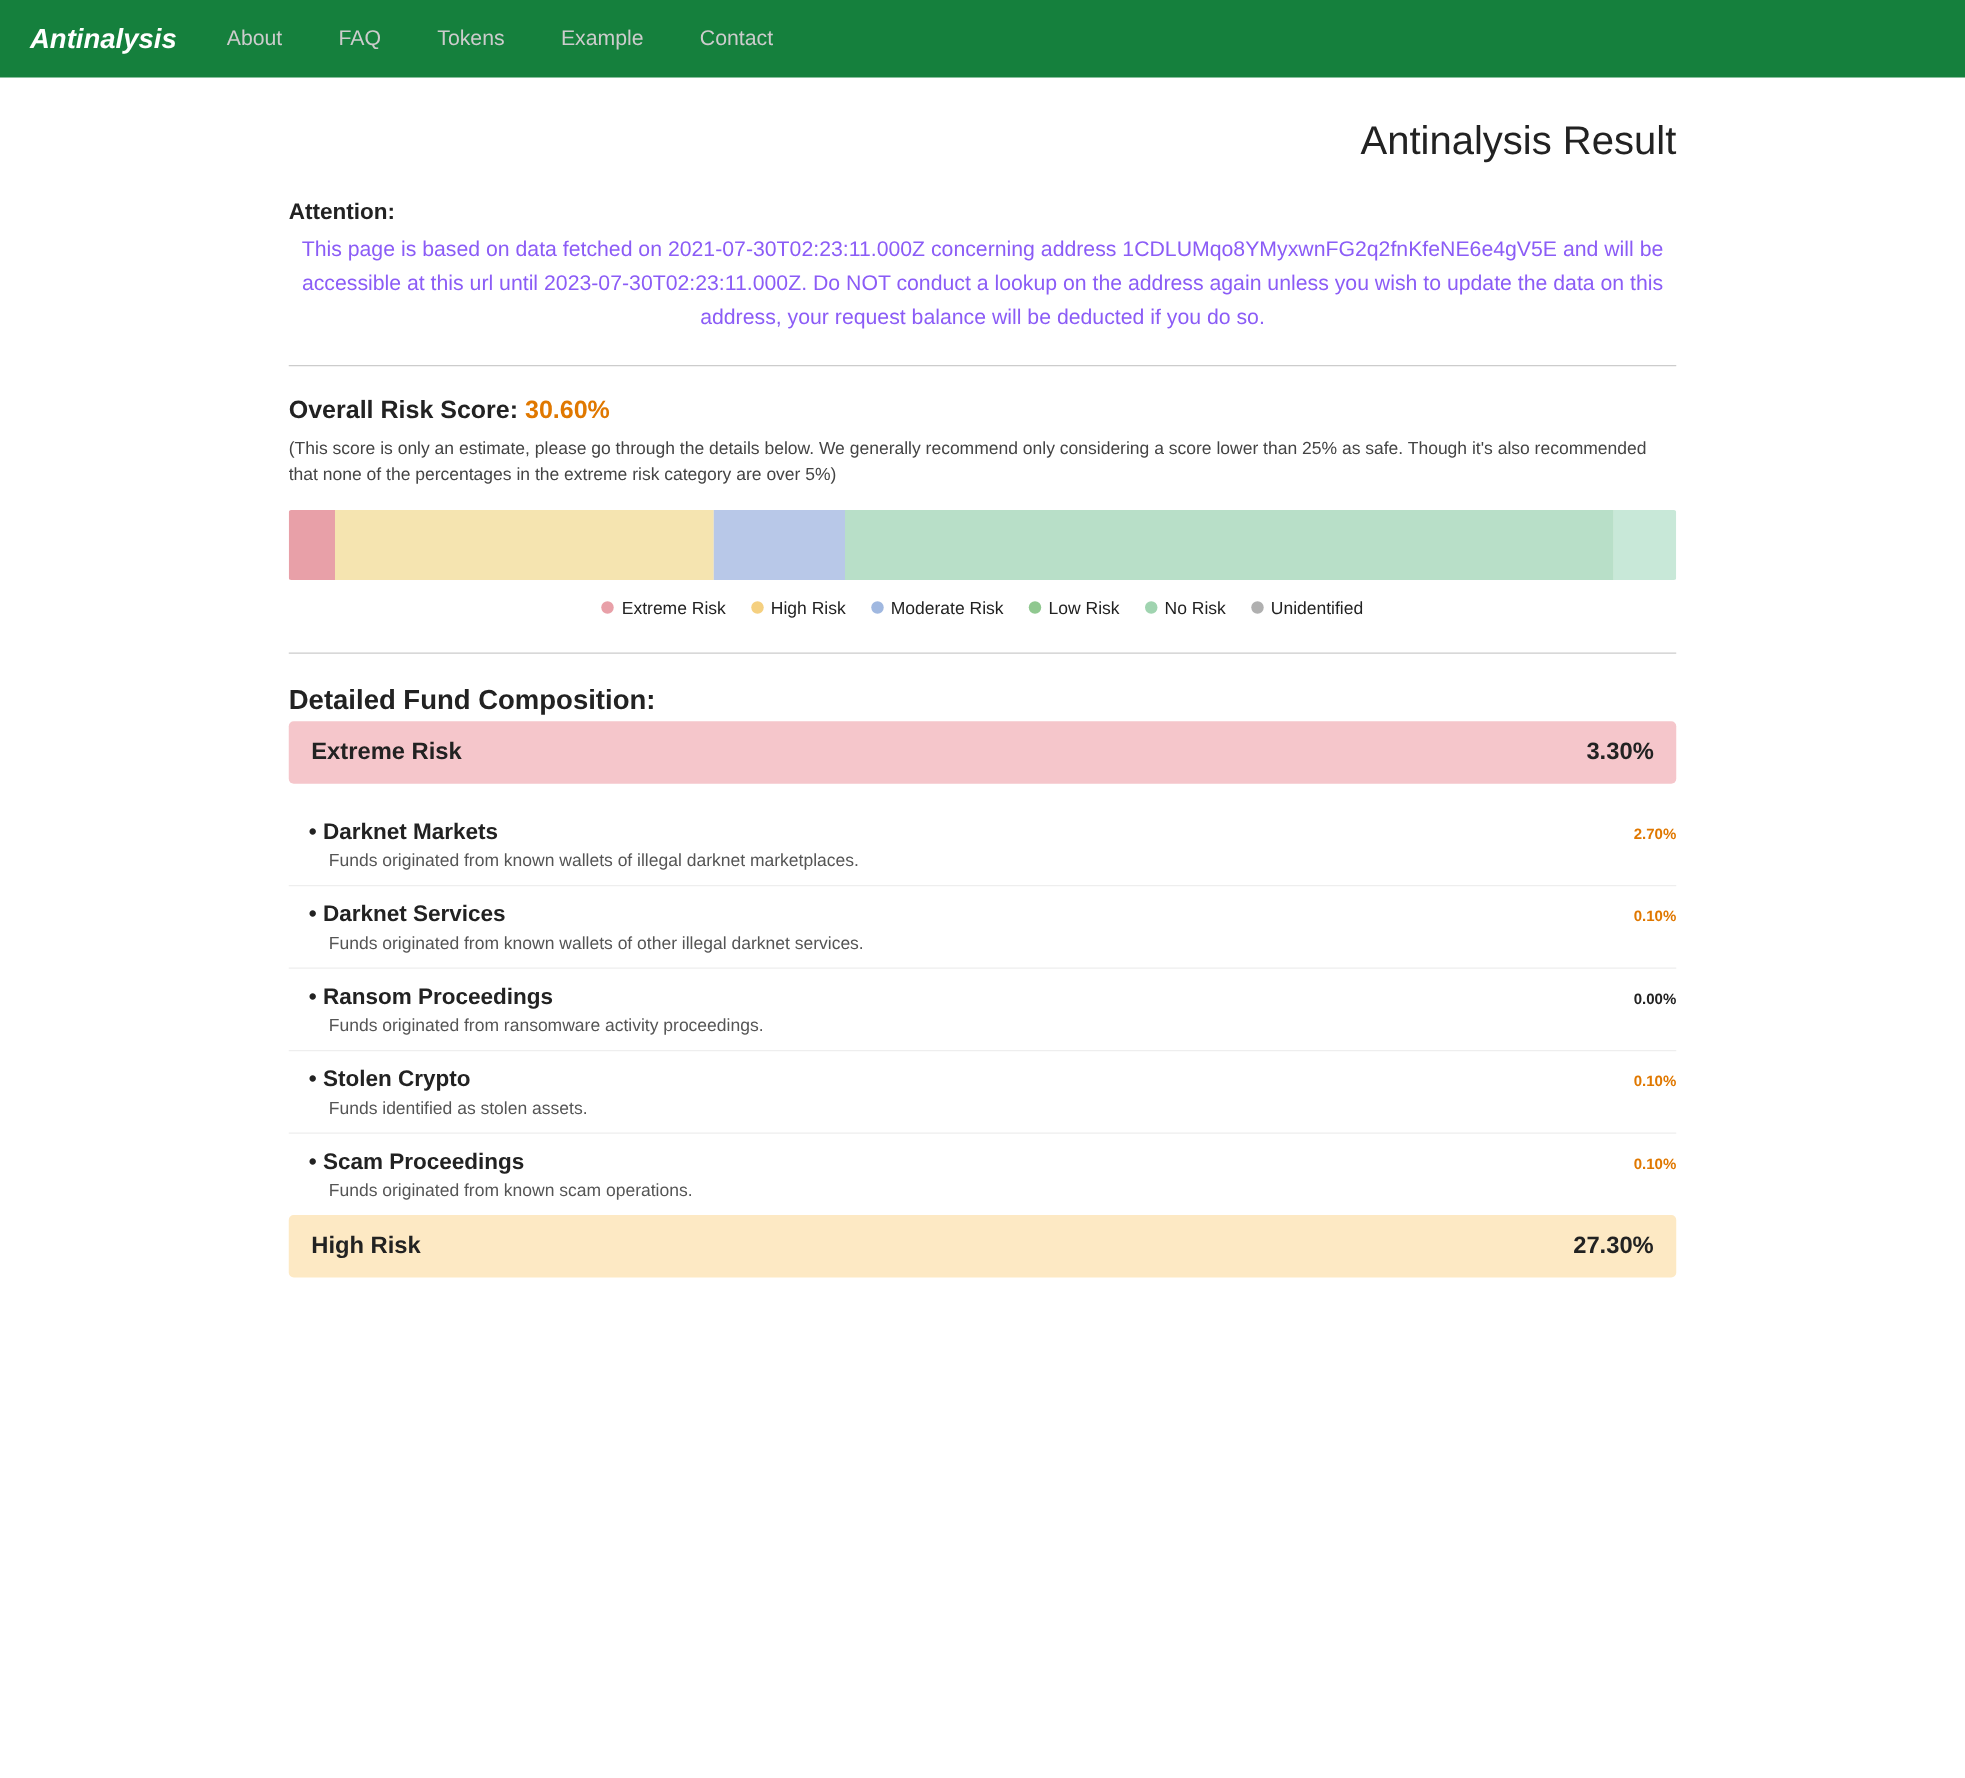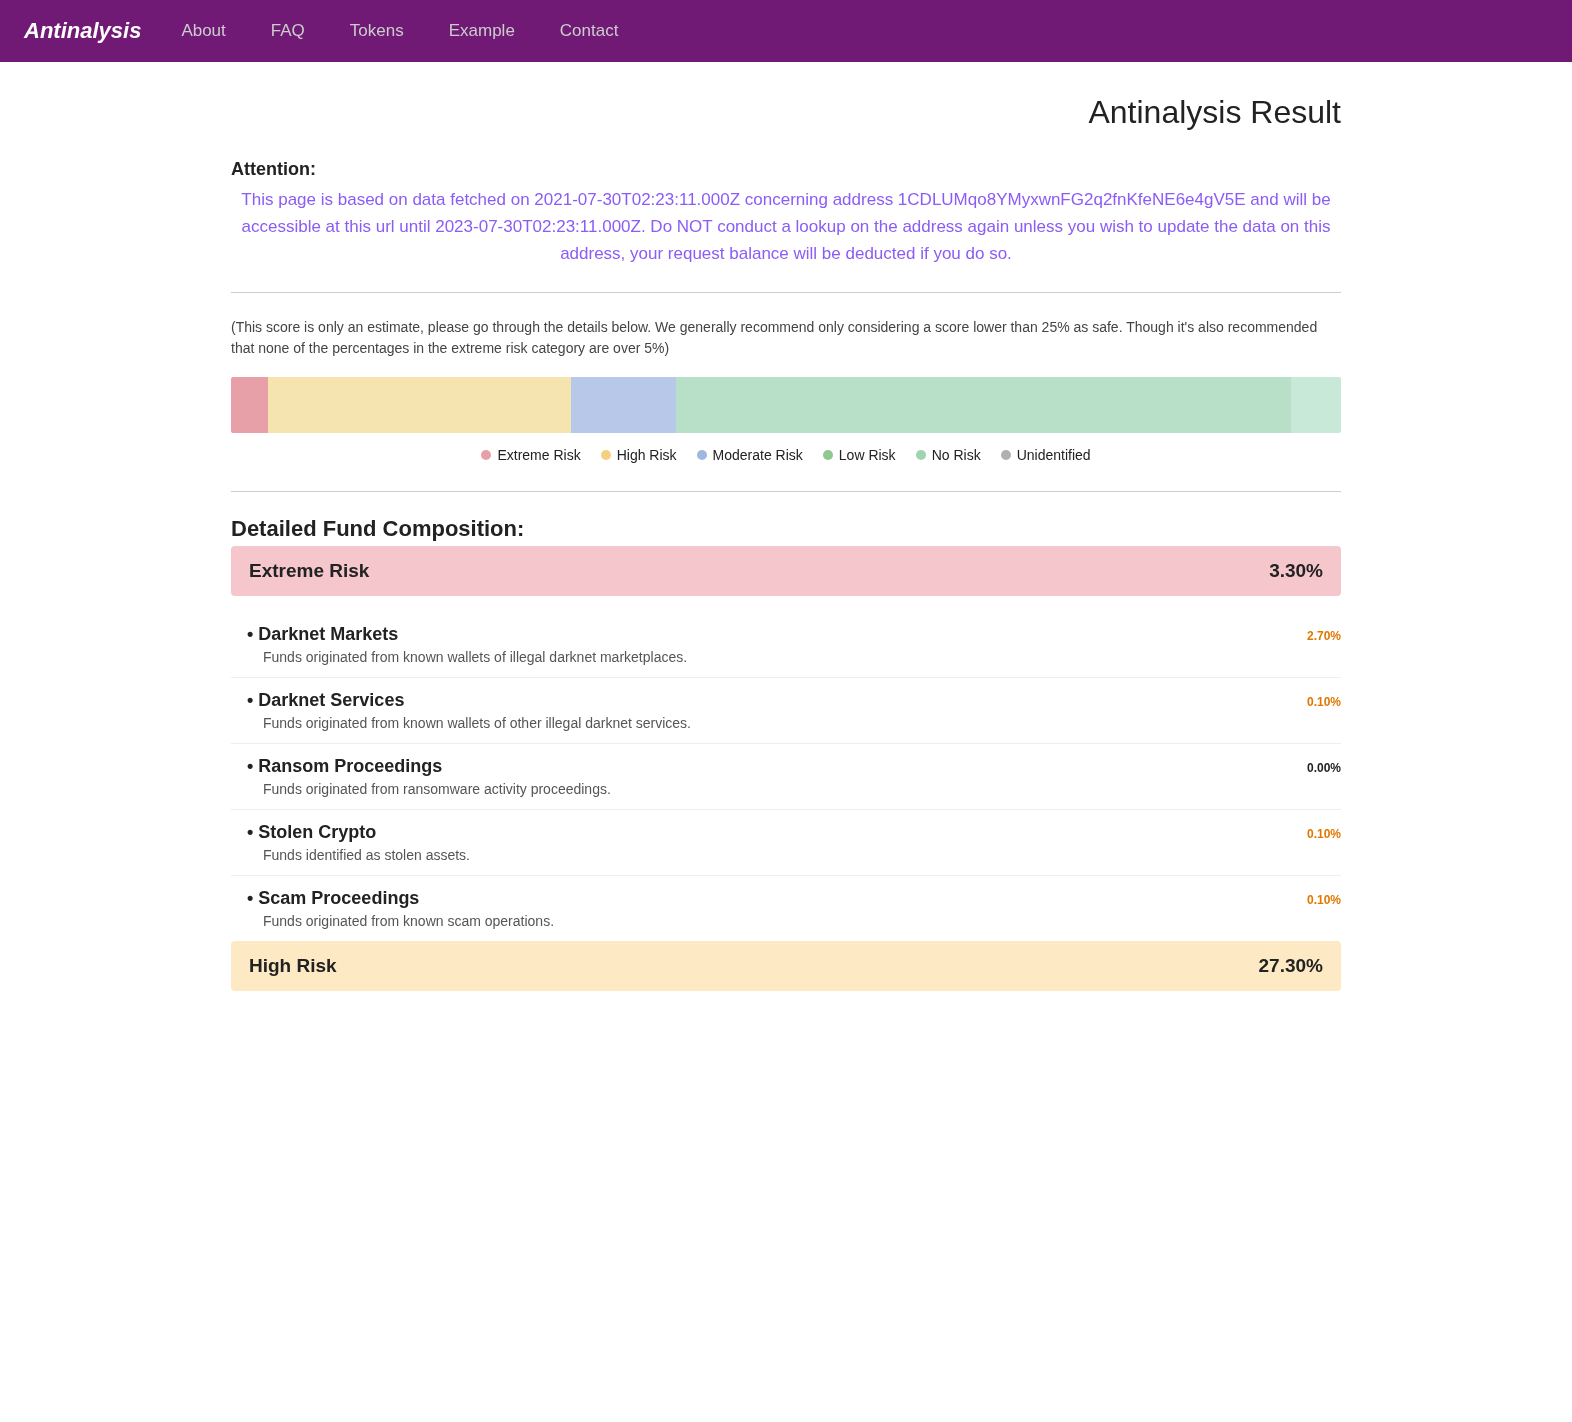--- a/index.html
+++ b/index.html
@@ -1,20 +1,20 @@
 <!DOCTYPE html>
 <html><head>
   <meta charset="utf-8">
   <style>
     * { box-sizing: border-box; margin: 0; padding: 0; }
     body { font-family: Arial, sans-serif; background: #fff; color: #222; font-size: 16px; }
 
     
     nav {
-      background: #701a75;
+      background: #15803d;
       display: flex;
       align-items: center;
       padding: 0 24px;
       height: 62px;
     }
     .nav-logo {
       font-style: italic;
       color: #fff;
       font-size: 22px;
       margin-right: 40px;
@@ -191,20 +191,23 @@
 
   <h1 class="page-title">Antinalysis Result</h1>
 
   <div class="attention-block">
     <div class="attention-label">Attention:</div>
     <p>This page is based on data fetched on 2021-07-30T02:23:11.000Z concerning address 1CDLUMqo8YMyxwnFG2q2fnKfeNE6e4gV5E and will be accessible at this url until 2023-07-30T02:23:11.000Z. Do NOT conduct a lookup on the address again unless you wish to update the data on this address, your request balance will be deducted if you do so.</p>
   </div>
 
   <hr>
 
+  <div class="risk-score-line">
+    <span>Overall Risk Score: </span><span class="score-value">30.60%</span>
+  </div>
   <p class="risk-note">(This score is only an estimate, please go through the details below. We generally recommend only considering a score lower than 25% as safe. Though it's also recommended that none of the percentages in the extreme risk category are over 5%)</p>
 
   <div class="risk-bar-container" id="risk-bar">
       <div class="risk-bar-segment" style="width: 3.3%; background: rgb(232, 160, 168);"></div>
       <div class="risk-bar-segment" style="width: 27.3%; background: rgb(245, 228, 176);"></div>
       <div class="risk-bar-segment" style="width: 9.5%; background: rgb(184, 200, 232);"></div>
       <div class="risk-bar-segment" style="width: 55.4%; background: rgb(184, 223, 200);"></div>
       <div class="risk-bar-segment" style="width: 4.5%; background: rgb(200, 232, 216);"></div>
     </div>
 

